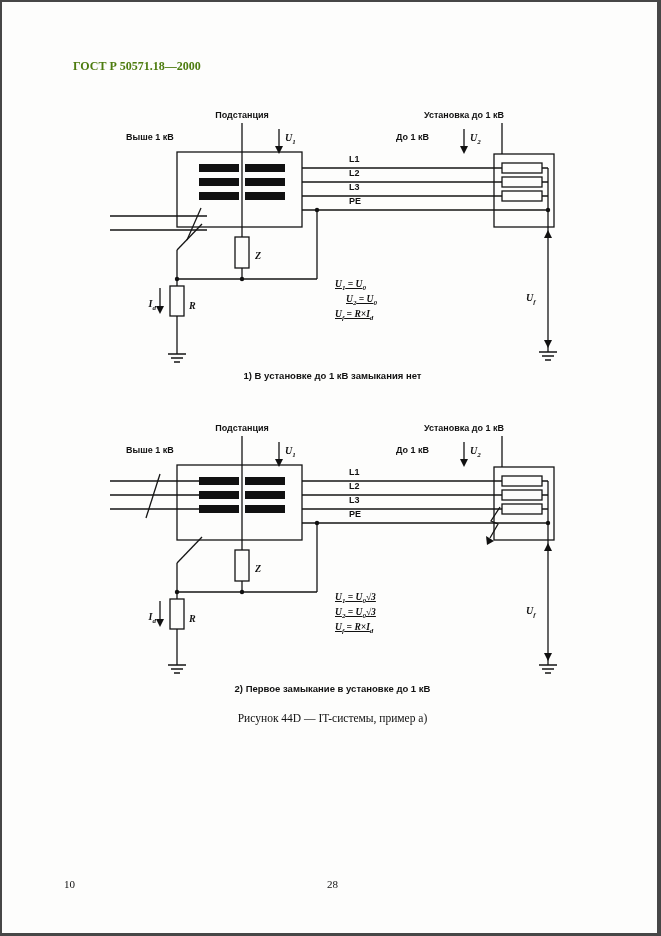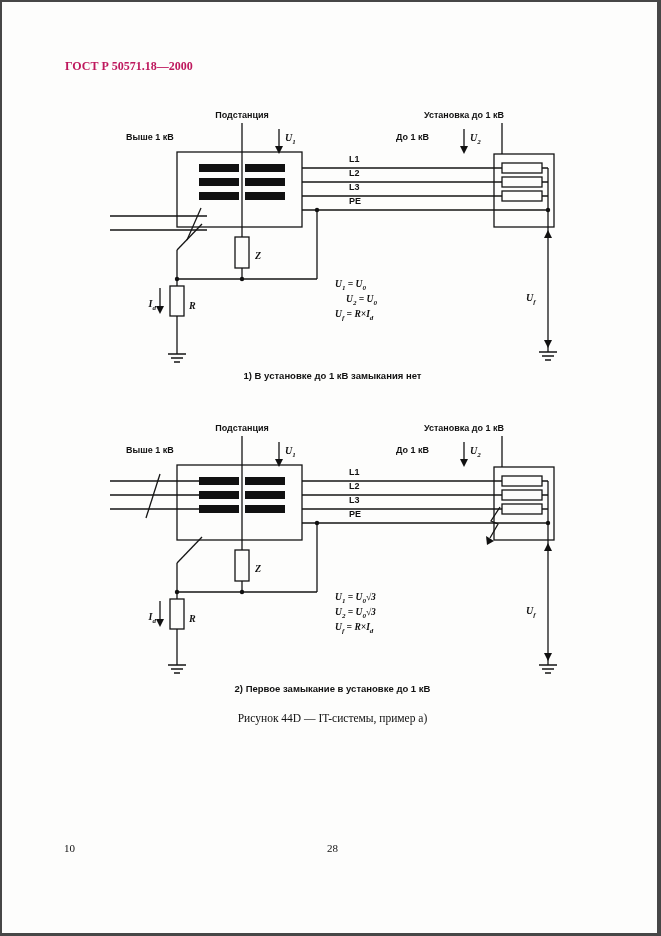--- a/index.html
+++ b/index.html
@@ -1,28 +1,28 @@
 <!DOCTYPE html>
 <html><head>
 <meta charset="utf-8">
 <style>
   html,body { margin:0; padding:0; background:#8a8a8a; }
   .page {
     position:relative; width:661px; height:936px; box-sizing:border-box;
     background:#fdfdfc; border:2px solid #474747; border-right-width:4px; border-bottom-width:3px;
     overflow:hidden; color:#111;
   }
-  .hdr { position:absolute; font:bold 12px "Liberation Serif", serif; color:#be185d; }
+  .hdr { position:absolute; font:bold 12px "Liberation Serif", serif; color:#4d7c0f;margin-left:8px; }
   .lbl { position:absolute; font:bold 9px "Liberation Sans", sans-serif; color:#111; white-space:nowrap; }
   .var { position:absolute; font:italic 600 10px "Liberation Serif", serif; color:#111; white-space:nowrap;margin-top:8px; }
   .var sub, .eq sub { font-size:7px; }
-  .eq { position:absolute; font:italic 600 9.5px "Liberation Serif", serif; color:#111; white-space:nowrap; }
+  .eq { position:absolute; font:italic 600 9.5px "Liberation Serif", serif; color:#111; white-space:nowrap;text-decoration:underline; }
   .cap { position:absolute; left:0; width:661px; text-align:center; font:bold 9.5px "Liberation Sans", sans-serif; color:#111; }
   .figcap { position:absolute; left:0; width:661px; text-align:center; font:11.5px "Liberation Serif", serif; color:#111; }
-  .pg { position:absolute; font:11px "Liberation Serif", serif; color:#111; }
+  .pg { position:absolute; font:11px "Liberation Serif", serif; color:#111;margin-top:36px; }
   .pg.center { left:0; width:661px; text-align:center; }
   svg.art { position:absolute; left:0; top:0; z-index:0; }
   .txt-layer { position:absolute; left:0; top:0; width:661px; height:936px; z-index:1; }
 </style>
 </head>
 <body>
 
 <div class="page">
 
   <svg class="art" width="661" height="936" viewBox="0 0 661 936">

